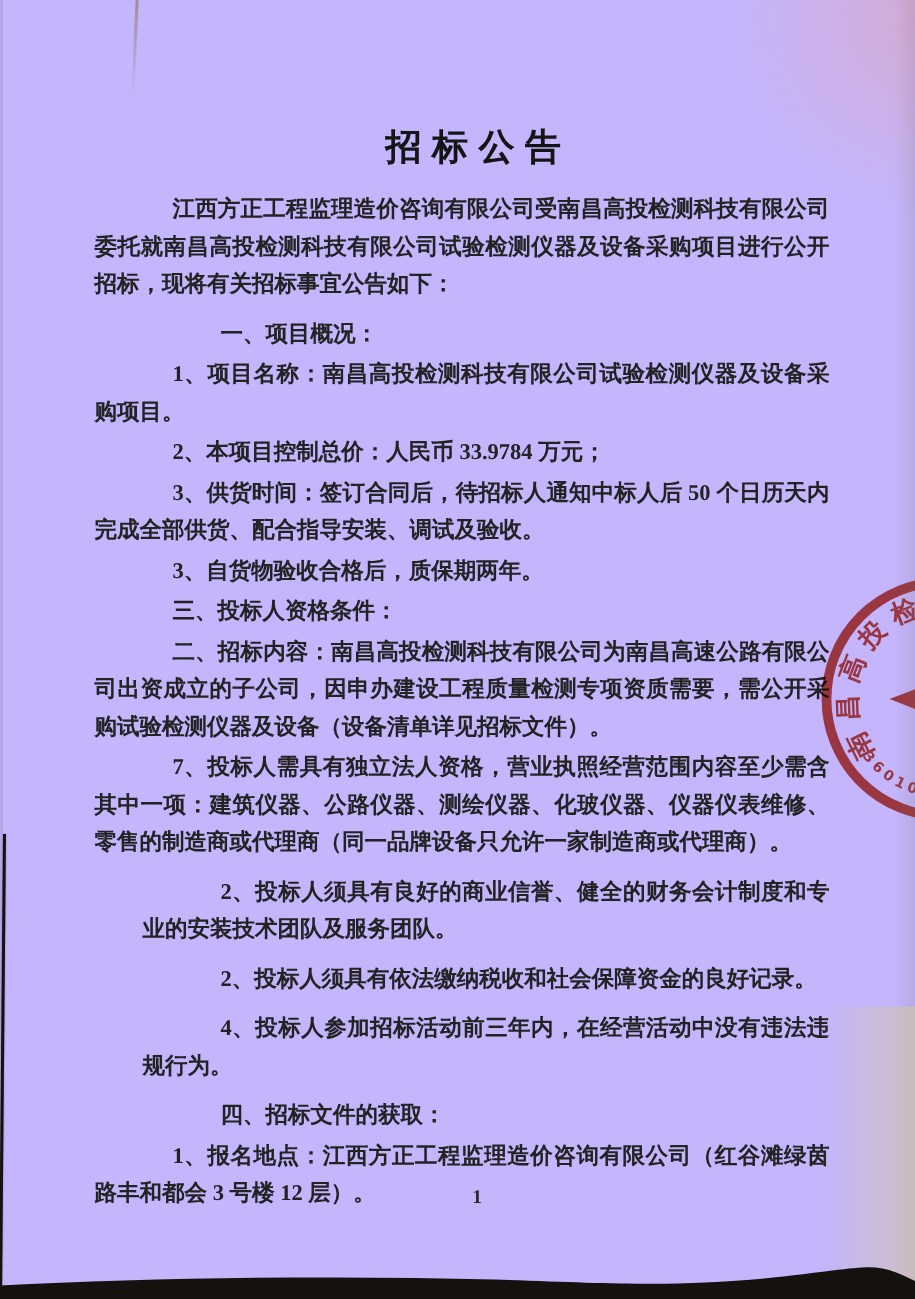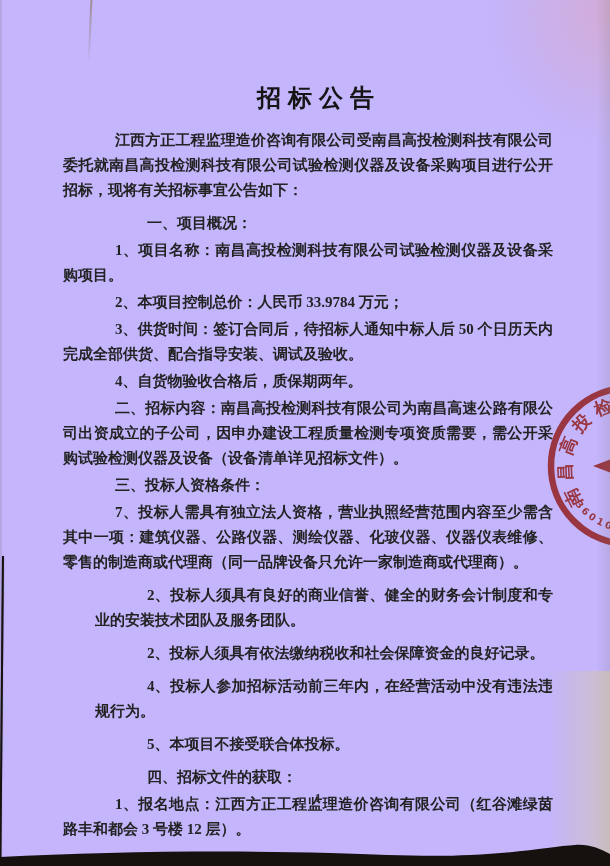--- a/index.html
+++ b/index.html
@@ -124,28 +124,27 @@
 <div class="page">
 
   <h1 class="title">招标公告</h1>
 
   <div class="content">
     <p class="para">江西方正工程监理造价咨询有限公司受南昌高投检测科技有限公司委托就南昌高投检测科技有限公司试验检测仪器及设备采购项目进行公开招标，现将有关招标事宜公告如下：</p>
     <p class="para gap">一、项目概况：</p>
     <p class="para">1、项目名称：南昌高投检测科技有限公司试验检测仪器及设备采购项目。</p>
     <p class="para">2、本项目控制总价：人民币 33.9784 万元；</p>
     <p class="para">3、供货时间：签订合同后，待招标人通知中标人后 50 个日历天内完成全部供货、配合指导安装、调试及验收。</p>
-    <p class="para">4、自货物验收合格后，质保期两年。</p>
+    <p class="para">3、自货物验收合格后，质保期两年。</p>
+    <p class="para">三、投标人资格条件：</p>
     <p class="para">二、招标内容：南昌高投检测科技有限公司为南昌高速公路有限公司出资成立的子公司，因申办建设工程质量检测专项资质需要，需公开采购试验检测仪器及设备（设备清单详见招标文件）。</p>
-    <p class="para">三、投标人资格条件：</p>
     <p class="para">7、投标人需具有独立法人资格，营业执照经营范围内容至少需含其中一项：建筑仪器、公路仪器、测绘仪器、化玻仪器、仪器仪表维修、零售的制造商或代理商（同一品牌设备只允许一家制造商或代理商）。</p>
     <p class="para gap">2、投标人须具有良好的商业信誉、健全的财务会计制度和专业的安装技术团队及服务团队。</p>
     <p class="para gap">2、投标人须具有依法缴纳税收和社会保障资金的良好记录。</p>
     <p class="para gap">4、投标人参加招标活动前三年内，在经营活动中没有违法违规行为。</p>
-    <p class="para gap">5、本项目不接受联合体投标。</p>
     <p class="para gap">四、招标文件的获取：</p>
     <p class="para">1、报名地点：江西方正工程监理造价咨询有限公司（红谷滩绿茵路丰和都会 3 号楼 12 层）。</p>
   </div>
 
   <div class="pagenum">1</div>
 
   <svg class="seal" viewBox="0 0 200 200" xmlns="http://www.w3.org/2000/svg">
     <defs>
       <path id="sealArcPath" d="M 55.6 137.3 A 58 58 0 0 1 110.1 42.9"></path>
       <path id="sealNumPath" d="M 42.8 133 A 66 66 0 0 0 157.2 133"></path>

